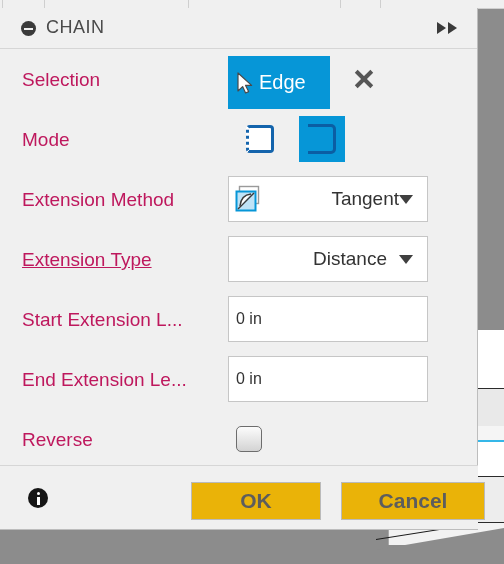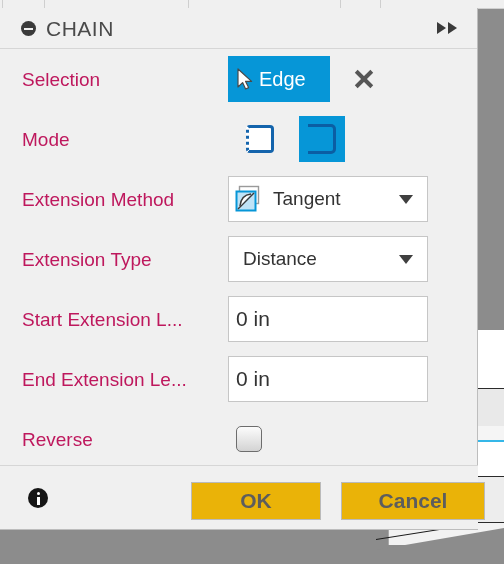--- a/index.html
+++ b/index.html
@@ -184,21 +184,21 @@
     left: 3px;
     top: 6.5px;
     width: 9px;
     height: 2px;
     background: #f0f0f0;
   }
   .title-text {
     position: absolute;
     left: 46px;
     top: 9px;
-    font-size: 21px;
+    font-size: 18px;
     color: #4a4a4a;
     letter-spacing: 0.5px;
   }
   .expand-icon {
     position: absolute;
     right: 14px;
     top: 13px;
     width: 26px;
     height: 14px;
     display: flex;
@@ -233,21 +233,21 @@
     font-size: 19px;
     color: #be185d;
     white-space: nowrap;
   }
 
   
   .edge-button {
     position: absolute;
     left: 228px;
     width: 102px;
-    height: 46px;
+    height: 53px;
     background: #0696d7;
     display: flex;
     align-items: center;
     cursor: pointer;
   }
   .cursor-icon {
     margin-left: 8px;
     width: 18px;
     height: 22px;
     flex: none;
@@ -313,20 +313,21 @@
     position: absolute;
     left: 228px;
     width: 200px;
     height: 46px;
     background: #ffffff;
     border: 1px solid #c6c6c6;
     box-sizing: border-box;
     display: flex;
     align-items: center;
     cursor: pointer;
+    text-align: right;
   }
   .field-icon {
     margin-left: 6px;
     width: 30px;
     height: 28px;
     flex: none;
   }
   .field-value {
     font-size: 19px;
     color: #333333;
@@ -350,21 +351,21 @@
   .textfield {
     position: absolute;
     left: 228px;
     width: 200px;
     height: 46px;
     background: #ffffff;
     border: 1px solid #c6c6c6;
     box-sizing: border-box;
     display: flex;
     align-items: center;
-    font-size: 21px;
+    font-size: 16px;
     color: #333333;
     padding-left: 7px;
     cursor: text;
   }
 
   
   .checkbox {
     position: absolute;
     left: 236px;
     width: 26px;
@@ -502,21 +503,21 @@
             <rect x="1.5" y="6.5" width="19" height="19" fill="#bfe3f7" stroke="#0696d7" stroke-width="2"></rect>
             <path d="M3 24 L19 8" stroke="#3a3a3a" stroke-width="1.4" fill="none"></path>
             <path d="M5 21 Q6 10 16 9" stroke="#3a3a3a" stroke-width="1.4" fill="#ffffff"></path>
           </svg>
           <span class="field-value">Tangent</span>
           <span class="caret"></span>
         </div>
       </div>
 
       <div class="row" style="top:180px; height:60px;">
-        <div class="row-label" style="top:20px;">Extension Type</div>
+        <div class="row-label" style="top:20px;text-decoration:underline;">Extension Type</div>
         <div class="field no-icon" style="top:7px;gap:12px;">
           <span class="field-value">Distance</span>
           <span class="caret"></span>
         </div>
       </div>
 
       <div class="row" style="top:240px; height:60px;">
         <div class="row-label" style="top:20px;">Start Extension L...</div>
         <div class="textfield" style="top:7px;">0 in</div>
       </div>

